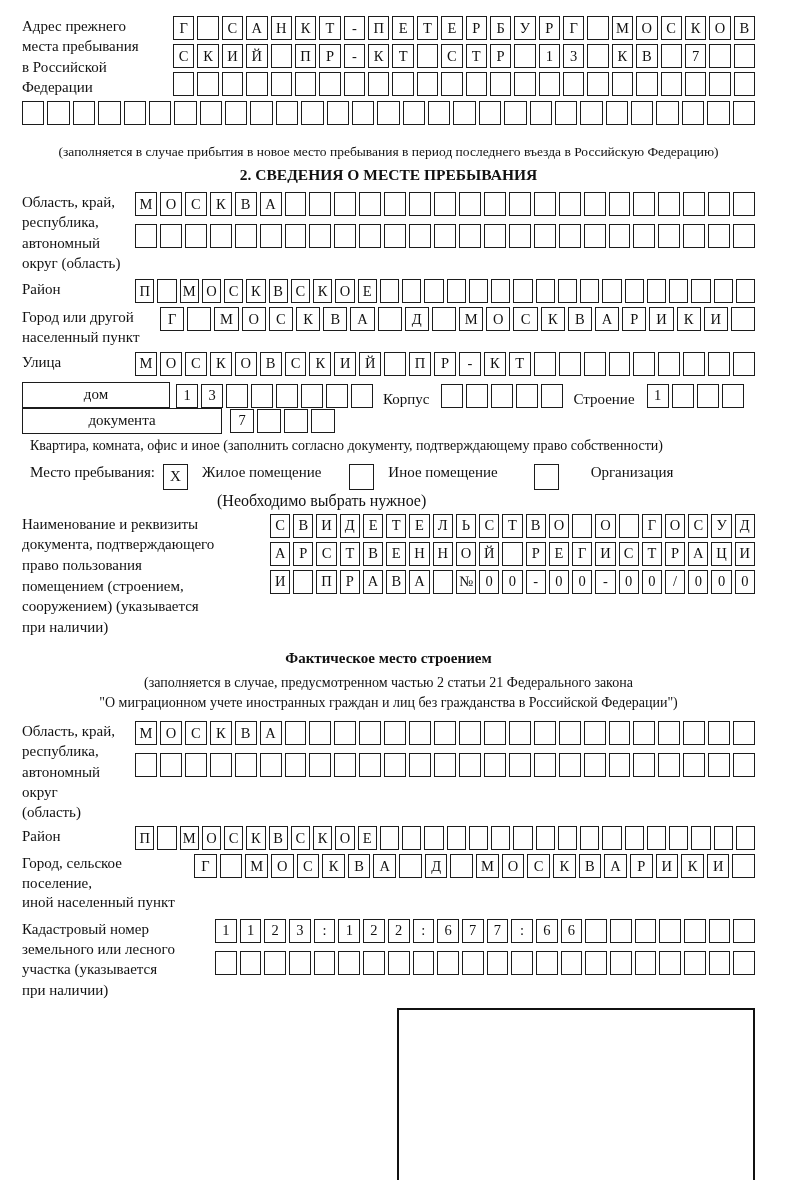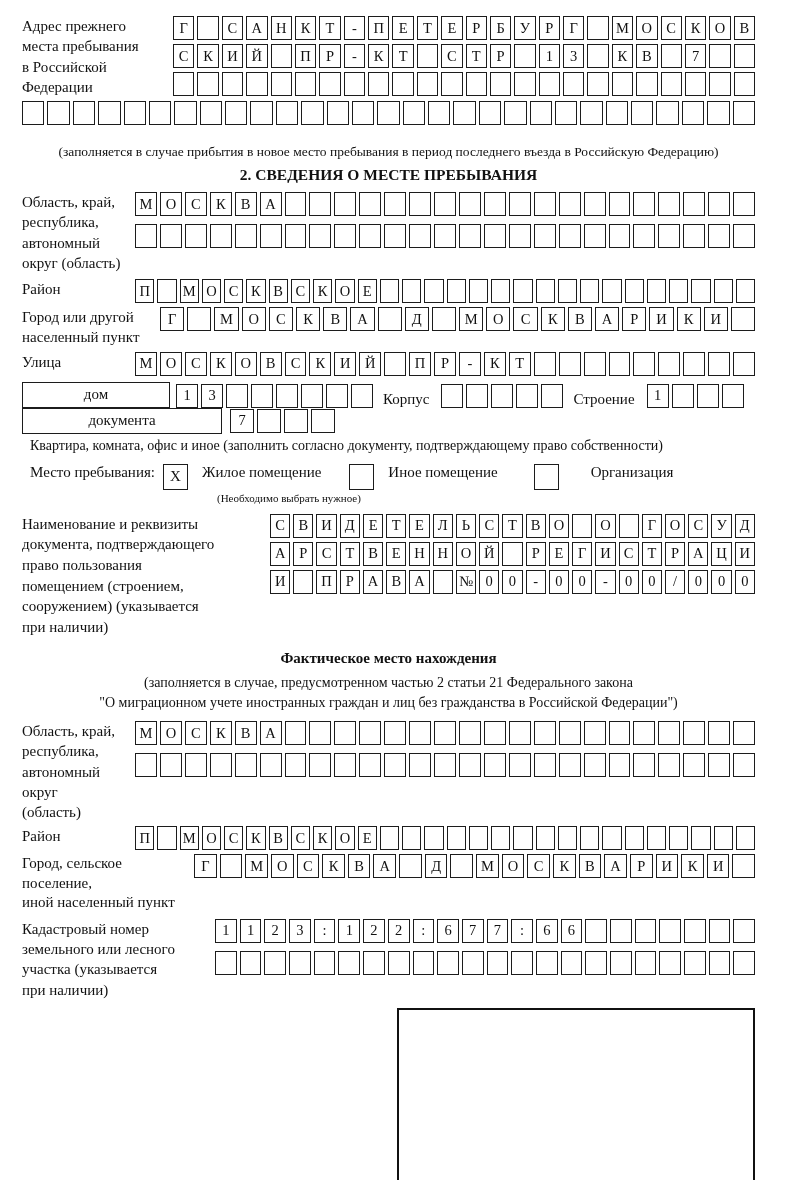--- a/index.html
+++ b/index.html
@@ -32,21 +32,21 @@
 
   .mt4{margin-top:4px}.mt6{margin-top:6px}
 
   .wide-box{height:26px;border:1.6px solid #1c1c1c;display:flex;align-items:center;justify-content:center;font-size:15px}
   .house-box{flex:0 0 148px;margin-right:6px}
   .apt-box{flex:0 0 200px;margin-right:8px}
   .inline-lbl{padding:2px 12px 0 10px;white-space:nowrap}
 
   .chk-row{display:flex;margin:10px 8px 2px}
   .chk{width:25px;height:26px;border:1.6px solid #1c1c1c;display:flex;align-items:center;justify-content:center;font-size:15px;margin:0 14px 0 8px}
-  .chk-note{font-size:11px;margin:2px 0 10px 195px}
+  .chk-note{font-size:16px;margin:2px 0 4px 195px}
 
   .stamp-box{width:358px;height:175px;border:2px solid #111;margin-left:auto;margin-top:8px}
 </style>
 </head>
 <body>
 
 <div class="page">
 
 
   <div class="field">
@@ -457,21 +457,21 @@
           <span class="cell">0</span>
           <span class="cell">0</span>
           <span class="cell">/</span>
           <span class="cell">0</span>
           <span class="cell">0</span>
           <span class="cell">0</span>
         </div>
     </div>
   </div>
 
-  <div class="sub-title">Фактическое место нахождения</div>
+  <div class="sub-title">Фактическое место строением</div>
   <div class="sub-caption">(заполняется в случае, предусмотренном частью 2 статьи 21 Федерального закона
 "О миграционном учете иностранных граждан и лиц без гражданства в Российской Федерации")</div>
 
   <div class="field">
     <div class="field-label lbl113">Область, край,
 республика,
 автономный округ
 (область)</div>
     <div class="grid-col">
       <div class="cell-row">

